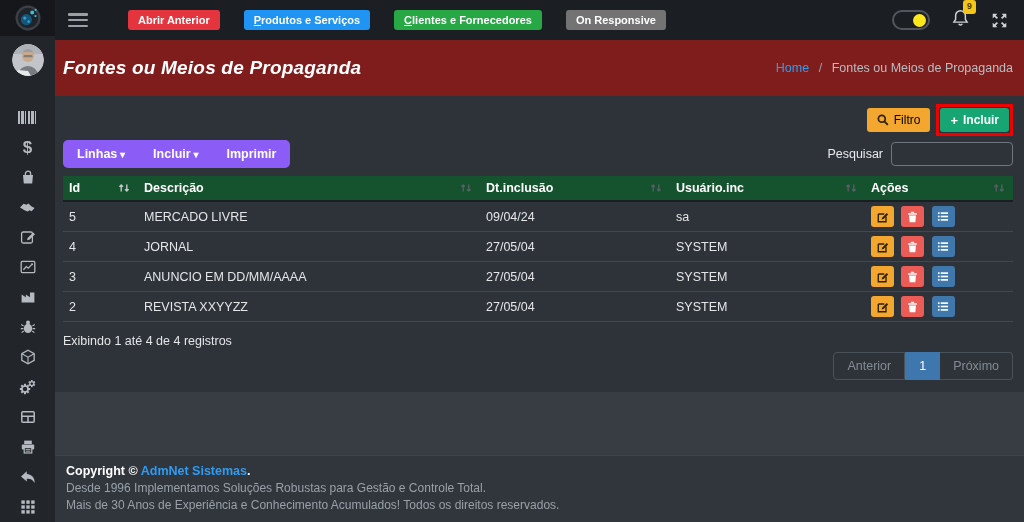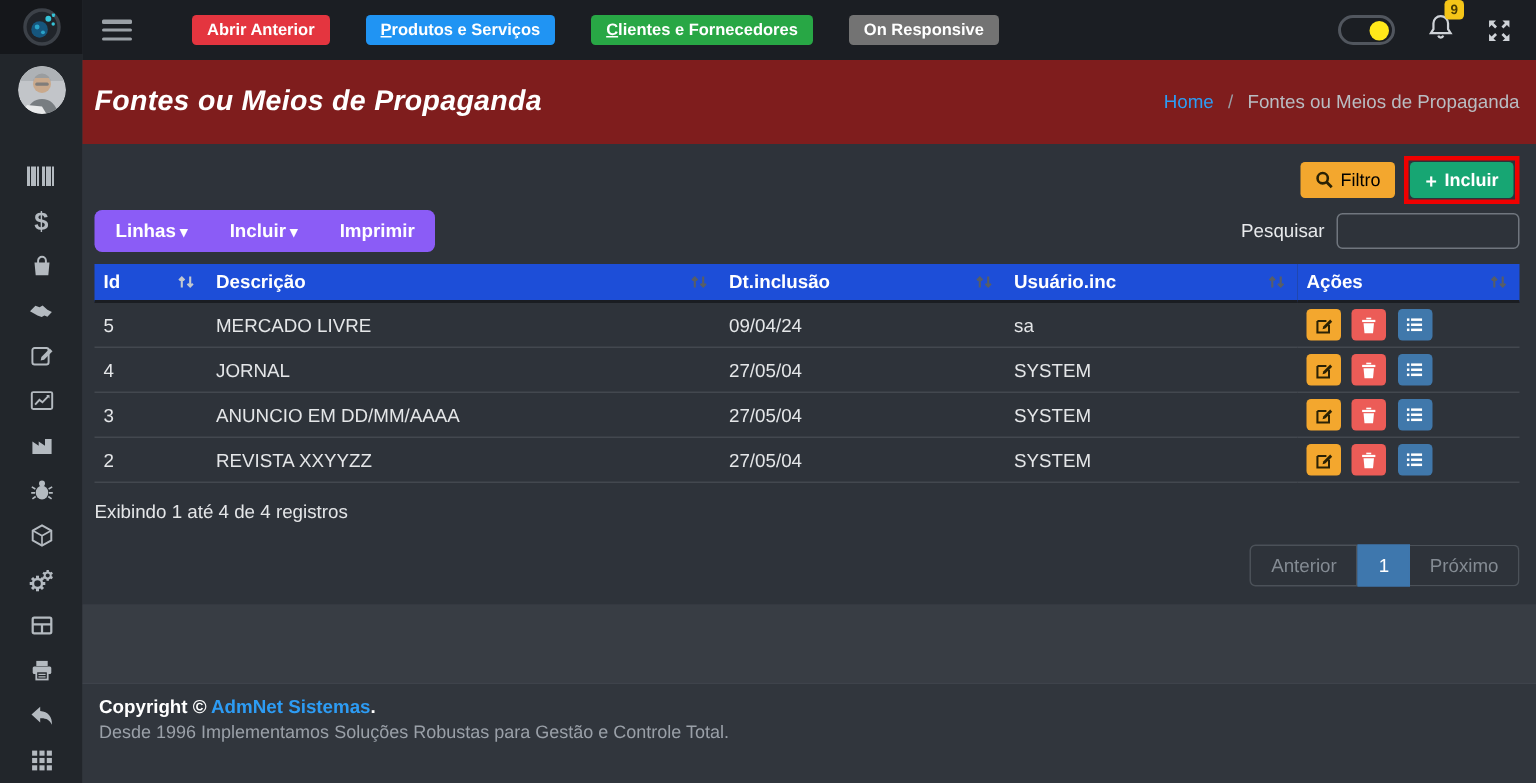--- a/index.html
+++ b/index.html
@@ -57,35 +57,35 @@
   .toolbar { display:flex; justify-content:space-between; align-items:center; margin-top:4px; }
   .btn-group { background:#8b5cf6; border-radius:5px; display:inline-flex; overflow:hidden; }
   .grp-btn { background:transparent; border:none; color:#fff; font-size:12.5px; font-weight:bold; padding:7px 14px; cursor:pointer; font-family:inherit; }
   .caret::after { content:" \25BE"; font-size:10px; }
   .search-area { display:flex; align-items:center; gap:8px; }
   .search-label { font-size:12.5px; font-weight:normal; color:#e8eaec; }
   .search-input { width:122px; height:24px; background:#2e333a; border:1px solid #70767e; border-radius:4px; color:#fff; padding:0 6px; font-size:12px; font-family:inherit; }
 
   
   table { width:100%; border-collapse:collapse; margin-top:8px; table-layout:fixed; }
-  thead th { background:#1d4ed8; font-size:12.5px; font-weight:bold; color:#fff; text-align:left; padding:5px 8px 5px 6px; border-bottom:2px solid #1a1d22; cursor:pointer;margin-left:12px; }
+  thead th { background:#14532d; font-size:12.5px; font-weight:bold; color:#fff; text-align:left; padding:5px 8px 5px 6px; border-bottom:2px solid #1a1d22; cursor:pointer;margin-left:12px; }
   .th-inner { display:flex; align-items:center; justify-content:space-between; }
   .sort { color:#585e66; flex:0 0 auto; }
   th.sorted .sort { color:#c3c8ce; }
   .w-id{width:75px}.w-desc{width:342px}.w-dt{width:190px}.w-user{width:195px}
   tbody td { font-size:12.5px; color:#e4e6e8; padding:4px 6px; border-top:1px solid #43484f; height:27px; }
   tbody tr:first-child td { border-top:none; }
   tbody tr:last-child td { border-bottom:1px solid #43484f; }
   .act { width:23px; height:21px; border:none; border-radius:3px; margin-right:4px; cursor:pointer; display:inline-grid; place-items:center; vertical-align:middle; }
   .act-edit { background:#f3a72e; color:#2b2205; }
   .act-del { background:#ec5c57; color:#fff; }
   .act-list { background:#4078ab; color:#fff; }
 
   .summary { font-size:12.5px; margin-top:12px; color:#e4e6e8; }
-  .pag-row { display:flex; justify-content:flex-end; margin-top:15px; }
+  .pag-row { display:flex; justify-content:flex-end; margin-top:4px; }
   .pager { display:inline-flex; }
   .pg { background:#2e333a; border:1px solid #4b5158; color:#848b93; font-size:12.5px; padding:6px 13px; cursor:default; font-family:inherit; }
   .pg.prev { border-radius:4px 0 0 4px; }
   .pg.next { border-radius:0 4px 4px 0; border-left:none; }
   .pg.active { background:#3e77ad; border-color:#3e77ad; color:#fff; cursor:pointer; }
 
   .spacer { flex:1; background:#383d44; }
 
   
   .footer { flex:0 0 67px; background:#31363d; border-top:1px solid #3e434b; padding:8px 11px; position:relative; }
@@ -497,14 +497,15 @@
     </div>
   </div>
 
   <div class="spacer"></div>
 
   <div class="footer">
     <div class="f-line1">
       <span>Copyright © </span><a>AdmNet Sistemas</a><span>.</span>
     </div>
     <div class="f-muted">Desde 1996 Implementamos Soluções Robustas para Gestão e Controle Total.</div>
+    <div class="f-muted">Mais de 30 Anos de Experiência e Conhecimento Acumulados! Todos os direitos reservados.</div>
   </div>
 </div>
 
 </body></html>

